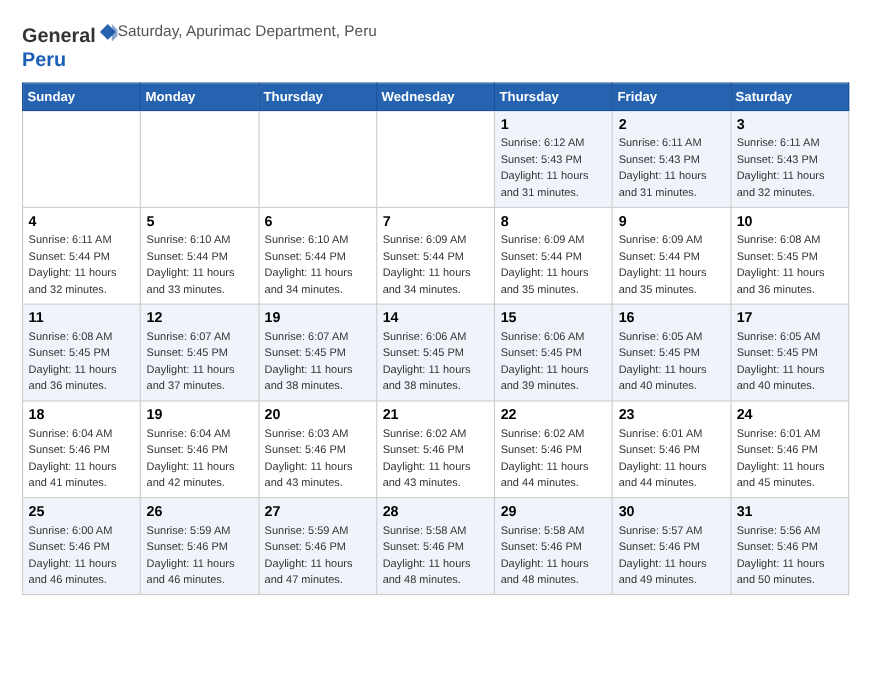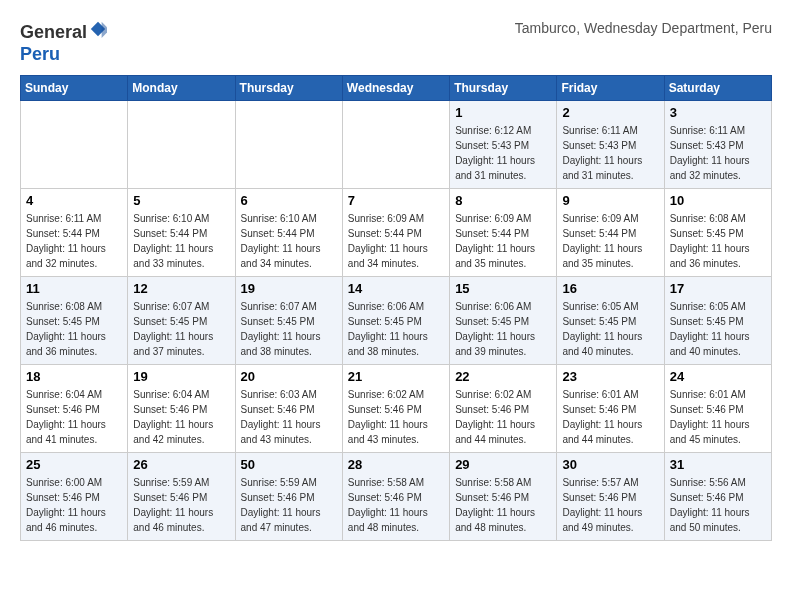--- a/index.html
+++ b/index.html
@@ -5,21 +5,21 @@
     * { box-sizing: border-box; margin: 0; padding: 0; }
     body {
       font-family: Arial, sans-serif;
       background: #fff;
       width: 792px;
       min-height: 612px;
       padding: 20px;
     }
     .header {
       display: flex;
-      justify-content: space-between;
+      justify-content: flex-start;
       align-items: flex-start;
       margin-bottom: 10px;
     }
     .logo {
       display: flex;
       align-items: center;
     }
     .logo-text {
       font-size: 18px;
       font-weight: bold;
@@ -95,21 +95,21 @@
             <polygon points="10,2 18,10 10,18 2,10" fill="#2563b0"></polygon>
             <polygon points="14,2 20,8 20,14 14,20" fill="#1a4f9a" opacity="0.5"></polygon>
           </svg>
       </div>
       <div class="logo-text">
         <span class="logo-blue">Peru</span>
       </div>
     </div>
   </div>
   <div class="title-block">
-    <div class="subtitle">Tamburco, Wednesday Department, Peru</div>
+    <div class="subtitle">Saturday, Apurimac Department, Peru</div>
   </div>
 </div>
 
 <table>
   <thead>
     <tr>
       <th>Sunday</th>
       <th>Monday</th>
       <th>Thursday</th>
       <th>Wednesday</th>
@@ -308,21 +308,21 @@
 and 46 minutes.</div>
         </td>
         <td>
           <span class="day-num">26</span>
           <div class="day-info" style="white-space: pre-line;">Sunrise: 5:59 AM
 Sunset: 5:46 PM
 Daylight: 11 hours
 and 46 minutes.</div>
         </td>
         <td>
-          <span class="day-num">50</span>
+          <span class="day-num">27</span>
           <div class="day-info" style="white-space: pre-line;">Sunrise: 5:59 AM
 Sunset: 5:46 PM
 Daylight: 11 hours
 and 47 minutes.</div>
         </td>
         <td>
           <span class="day-num">28</span>
           <div class="day-info" style="white-space: pre-line;">Sunrise: 5:58 AM
 Sunset: 5:46 PM
 Daylight: 11 hours

